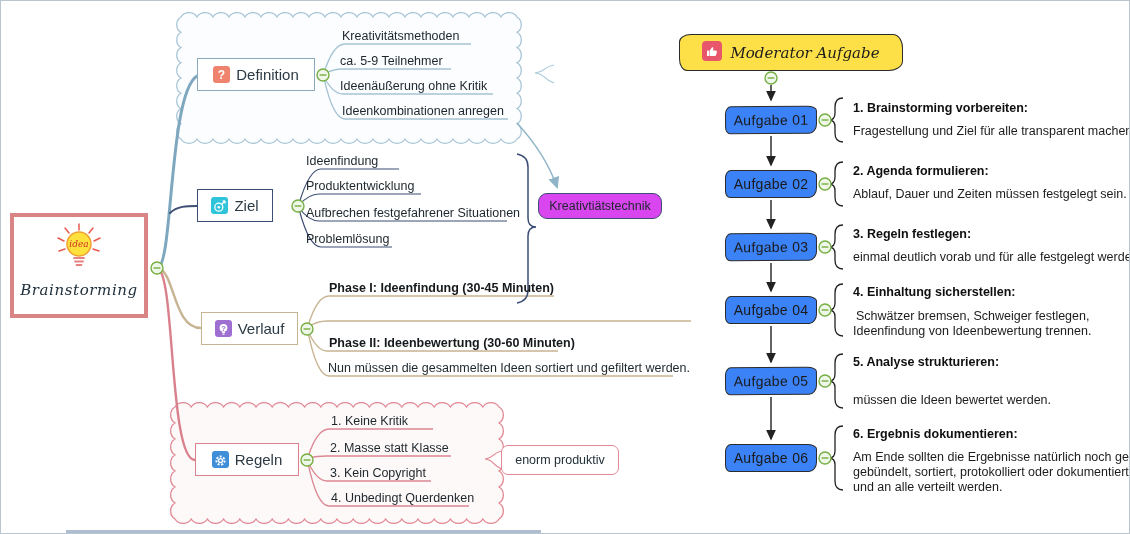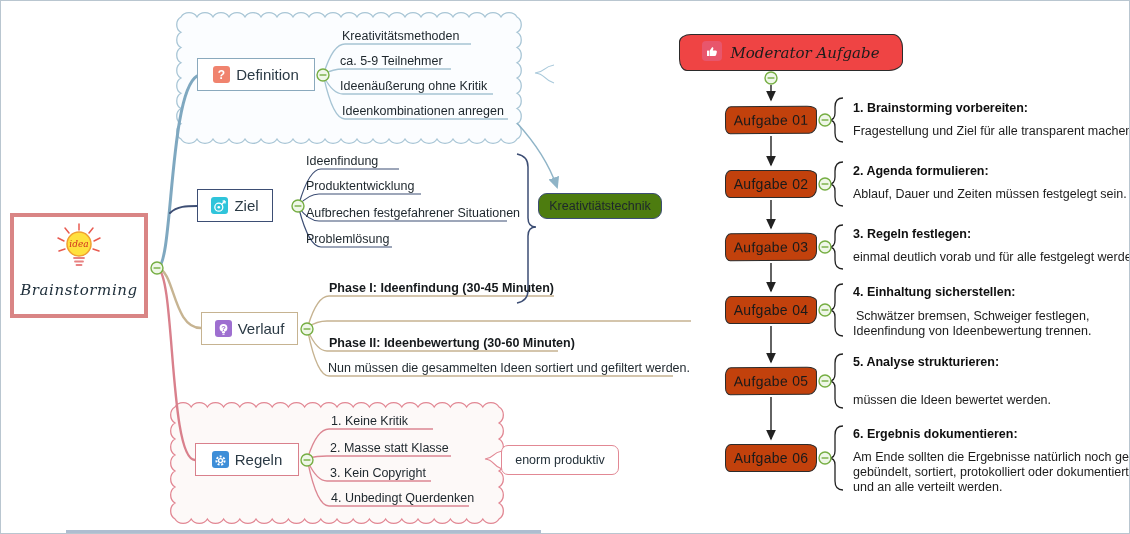--- a/index.html
+++ b/index.html
@@ -14,31 +14,31 @@
   .node .ticon{display:flex;align-items:center;}
   .topic-label{font-size:15px;color:#2b3a45;white-space:nowrap;}
   .child-label{position:absolute;font-size:12.5px;color:#1d262c;white-space:nowrap;z-index:2;}
   .bold{font-weight:bold;color:#15191c;}
   .callout{position:absolute;background:#fff;display:flex;align-items:center;justify-content:center;
            font-size:12.5px;color:#24313a;border-radius:7px;box-sizing:border-box;z-index:2;white-space:nowrap;}
   .root-node{position:absolute;left:9px;top:212px;width:138px;height:105px;background:#fff;
              border:4px solid #d98585;box-sizing:border-box;z-index:2;text-align:center;}
   .root-label{font-family:"DejaVu Serif",serif;font-style:italic;font-size:15px;letter-spacing:0.6px;
               color:#20303c;margin-top:2px;}
-  .mod-box{position:absolute;left:678px;top:33px;width:224px;height:37px;background:#ef4444;
+  .mod-box{position:absolute;left:678px;top:33px;width:224px;height:37px;background:#fde047;
            border:1.5px solid #2b2b2b;border-radius:12px 10px 14px 8px / 8px 14px 10px 12px;
            display:flex;align-items:center;justify-content:center;gap:8px;box-sizing:border-box;z-index:2;}
   .mod-title{font-family:"DejaVu Serif",serif;font-style:italic;font-size:15px;color:#1c1c1c;white-space:nowrap;}
-  .task-box{position:absolute;left:724px;width:92px;height:28px;background:#c2410c;border:1.4px solid #2b2b2b;
+  .task-box{position:absolute;left:724px;width:92px;height:28px;background:#3b82f6;border:1.4px solid #2b2b2b;
             border-radius:6px 10px 8px 5px / 8px 5px 10px 7px;display:flex;align-items:center;justify-content:center;
             font-size:14px;letter-spacing:0.3px;color:#1a1a1a;box-sizing:border-box;z-index:2;white-space:nowrap;}
   .tilt{transform:rotate(-0.5deg);}
   .note-title{position:absolute;left:852px;font-size:12.5px;font-weight:bold;color:#0f0f0f;white-space:nowrap;z-index:2;}
   .note-line{position:absolute;left:852px;font-size:12.5px;color:#1c1c1c;white-space:nowrap;z-index:2;}
-  .summary-node{position:absolute;left:537px;top:192px;width:124px;height:26px;background:#4d7c0f;
+  .summary-node{position:absolute;left:537px;top:192px;width:124px;height:26px;background:#d946ef;
                 border:1.4px solid #3d4e74;border-radius:9px;display:flex;align-items:center;justify-content:center;
                 font-size:12.5px;color:#1d262c;box-sizing:border-box;z-index:2;}
   .hscroll{position:absolute;left:65px;top:529px;width:475px;height:3px;background:#aebdd0;z-index:3;}
 </style>
 </head>
 <body>
 
 <div id="canvas">
 
   <svg class="overlay" width="1130" height="534" viewBox="0 0 1130 534">

